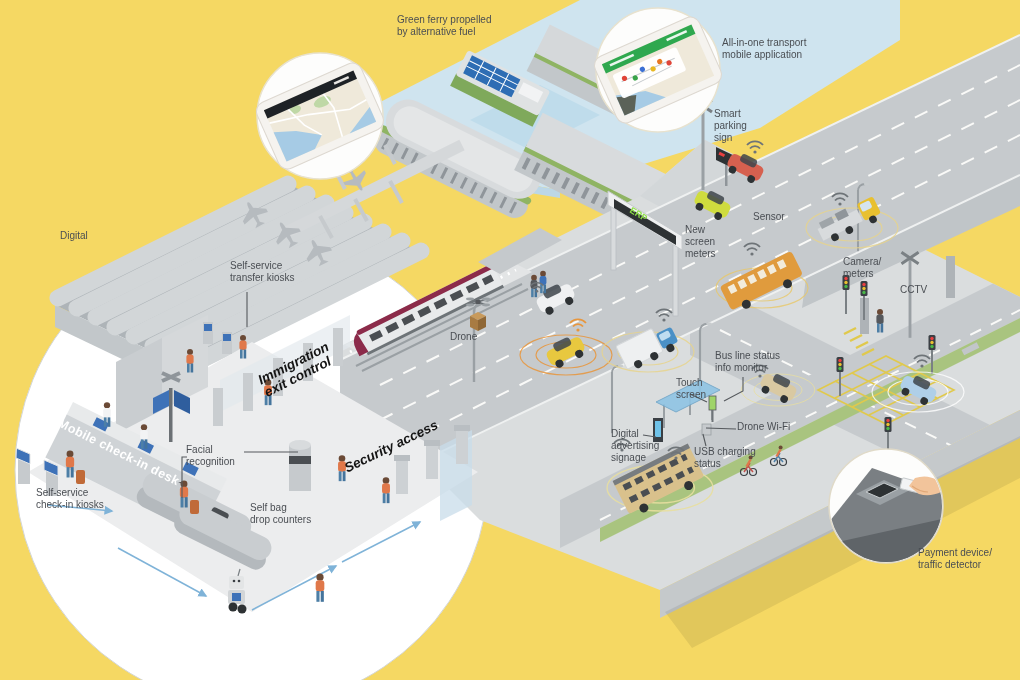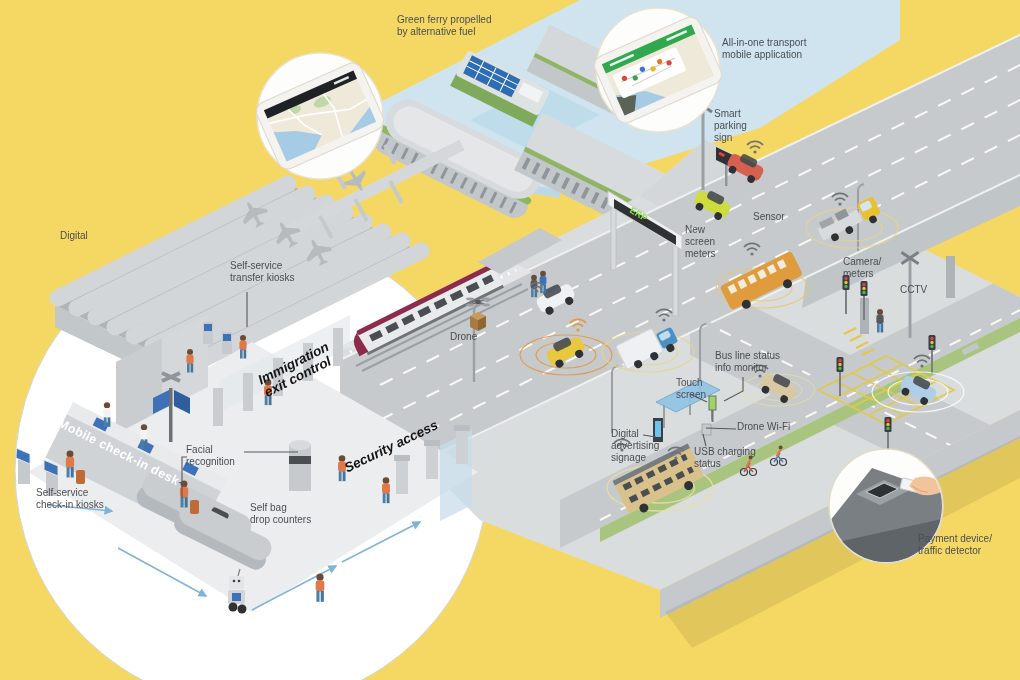--- a/index.html
+++ b/index.html
@@ -565,21 +565,21 @@
 <div class="lbl" style="left:715px;top:350px">Bus line status
 info monitor</div>
 <div class="lbl" style="left:676px;top:377px">Touch
 screen</div>
 <div class="lbl" style="left:737px;top:421px">Drone Wi-Fi</div>
 <div class="lbl" style="left:611px;top:428px">Digital
 advertising
 signage</div>
 <div class="lbl" style="left:694px;top:446px">USB charging
 status</div>
-<div class="lbl" style="left:918px;top:533px">Payment device/
+<div class="lbl" style="left:918px;top:547px">Payment device/
 traffic detector</div>
 <div class="lbl" style="left:60px;top:230px">Digital</div>
 <div class="lbl" style="left:230px;top:260px">Self-service
 transfer kiosks</div>
 <div class="lbl rot-imm" style="left:256px;top:375px">Immigration
 exit control</div>
 <div class="lbl" style="left:186px;top:444px">Facial
 recognition</div>
 <div class="lbl rot-desk" style="left:62px;top:416px">Mobile check-in desk</div>
 <div class="lbl" style="left:36px;top:487px">Self-service

